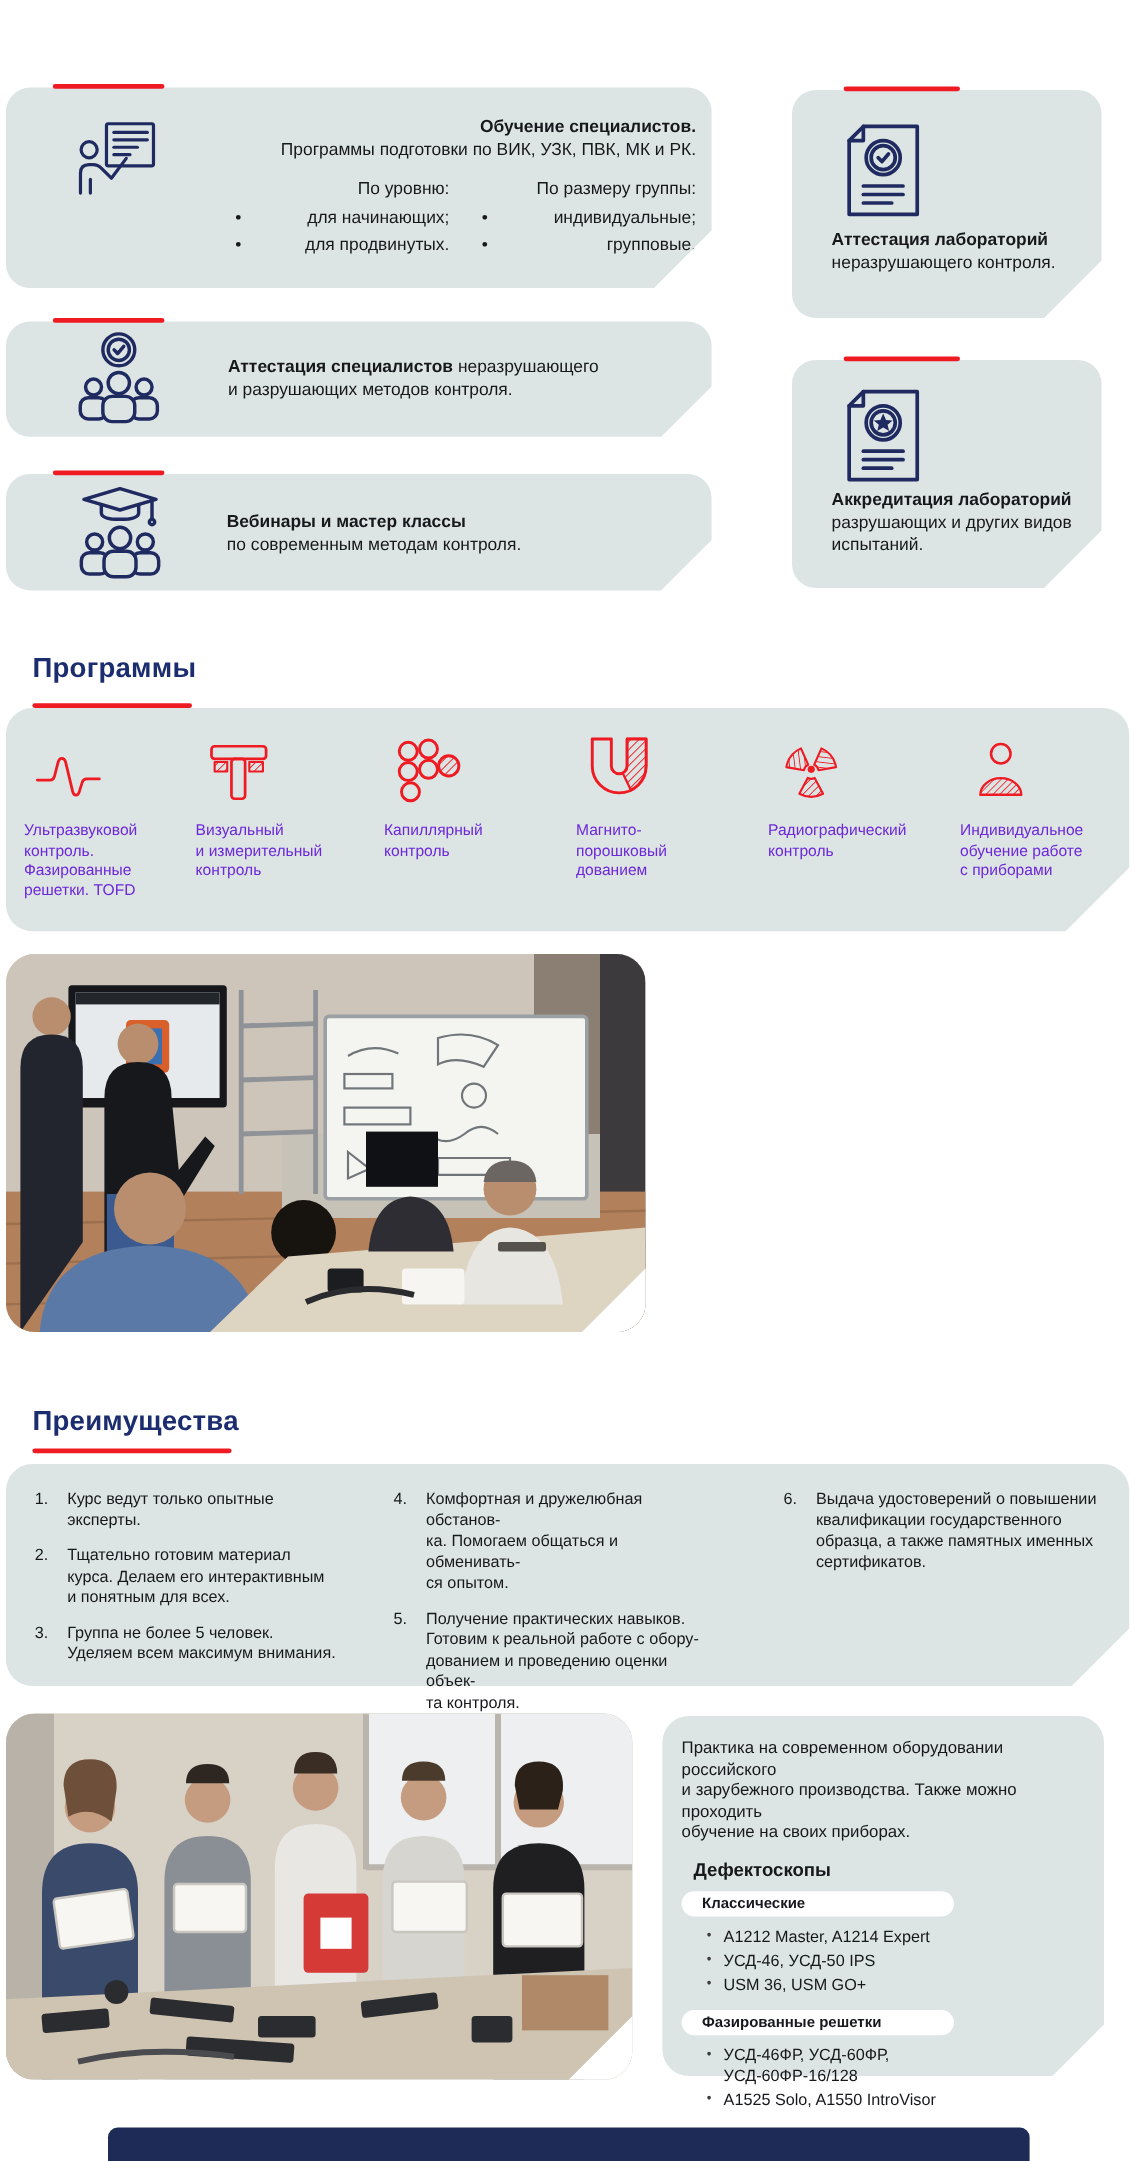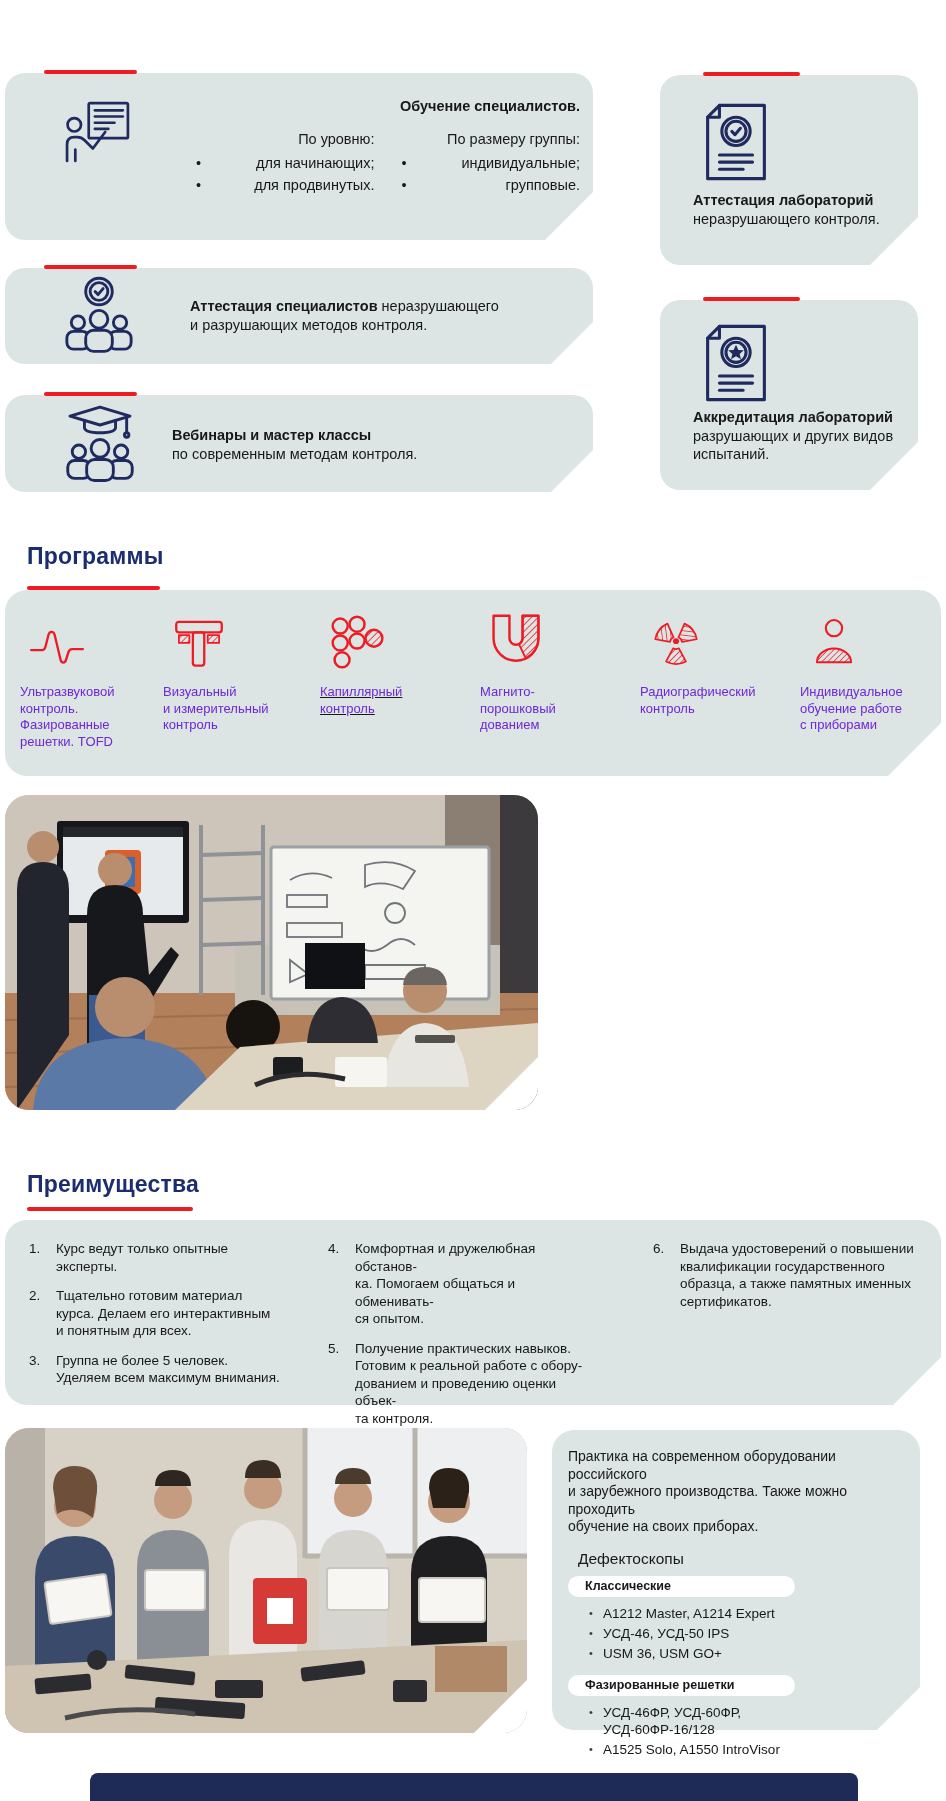--- a/index.html
+++ b/index.html
@@ -40,21 +40,21 @@
   .icon-l{left:58px;}
   .card-training .icon-box{top:26px;left:60px;}
   .card-attest-spec .icon-box{top:8px;}
   .card-webinars .icon-box{top:10px;}
   .card-lab-attest .icon-box{top:28px;left:45px;}
   .card-lab-accred .icon-box{top:24px;left:45px;}
 
   .tblock{position:absolute;font-size:14.5px;line-height:19px;}
   .card-training .tblock{left:185px;top:24px;width:390px;}
   .card-attest-spec .tblock{left:185px;top:29px;width:390px;}
-  .card-webinars .tblock{left:167px;top:31px;width:390px;}
+  .card-webinars .tblock{left:184px;top:31px;width:390px;}
   .card-lab-attest .tblock{left:33px;top:116px;width:215px;line-height:18.5px;}
   .card-lab-accred .tblock{left:33px;top:108px;width:215px;line-height:18.5px;}
 
   .cols{display:flex;margin-top:14px;gap:21px;}
   .cols .col{width:205px;}
   .blist{margin-top:3px;}
   .bullet{position:relative;padding-left:21px;line-height:22px;}
   .bullet::before{content:"•";position:absolute;left:6px;top:0;}
 
   
@@ -63,42 +63,42 @@
   .h2-adv{top:1171px;}
   .underline{position:absolute;left:27px;height:4px;background:var(--red);border-radius:2px;}
   .underline-programs{top:586px;width:133px;}
   .underline-adv{top:1207px;width:166px;}
 
   
   .card-programs{left:5px;top:590px;width:936px;height:186px;--ch:55px;border-radius:22px;}
   .prog-col{position:absolute;top:20px;width:145px;}
   .prog-col .picon{height:64px;display:flex;align-items:center;padding-left:8px;}
   .prog-label{margin-top:10px;font-size:13px;line-height:16.5px;color:#6d28d9;}
-  .pc0{left:15px;}.pc1{left:158px;}.pc2{left:315px;text-decoration:underline;}.pc3{left:475px;}.pc4{left:635px;}.pc5{left:795px;width:140px;}
+  .pc0{left:15px;}.pc1{left:158px;}.pc2{left:315px;}.pc3{left:475px;}.pc4{left:635px;}.pc5{left:795px;width:140px;}
 
   
   .photo{position:absolute;border-radius:24px;overflow:hidden;background:#cfc8bd;}
   .photo svg{display:block;}
   .photo1{left:5px;top:795px;width:533px;height:315px;--ch:55px;border-radius:24px;}
   .photo2{left:5px;top:1428px;width:522px;height:305px;--ch:55px;}
   .photo.chamfer::after{z-index:5;}
 
   
   .card-adv{left:5px;top:1220px;width:936px;height:185px;--ch:50px;border-radius:22px;}
   .adv-col{position:absolute;top:20px;}
   .ac0{left:24px;width:290px;}
   .ac1{left:323px;width:255px;}
   .ac2{left:648px;width:265px;}
   .adv-item{display:flex;gap:9px;margin-bottom:12px;font-size:13.5px;line-height:17.5px;}
   .adv-num{min-width:18px;}
 
   
   .card-practice{left:552px;top:1430px;width:368px;height:300px;--ch:45px;border-radius:22px;padding:18px 20px 0 16px;}
   .practice-intro{font-size:14px;line-height:17.5px;}
-  .devices-h{margin:14px 0 0 10px;font-size:15.5px;font-weight:normal;}
+  .devices-h{margin:14px 0 0 10px;font-size:15.5px;font-weight:bold;}
   .pill{margin-top:8px;width:227px;background:#fff;border-radius:11px;padding:3px 0 4px 17px;font-size:12.5px;font-weight:bold;}
   .dev-list{margin:8px 0 0 18px;}
   .dev-item{position:relative;padding-left:17px;font-size:13.5px;line-height:17px;margin-bottom:3px;}
   .dev-item::before{content:"•";position:absolute;left:3px;top:0;font-size:11px;line-height:17px;color:#3a3a3a;}
   .group2{margin-top:13px;}
 
   
   .footer-bar{position:absolute;left:90px;top:1773px;width:768px;height:28px;background:var(--footer-navy);border-radius:8px 8px 0 0;}
 
   
@@ -122,20 +122,21 @@
           <line x1="29" y1="15" x2="56" y2="15"></line>
           <line x1="29" y1="21" x2="48" y2="21"></line>
           <line x1="29" y1="27" x2="42" y2="27"></line>
           <circle cx="9" cy="23" r="6.5"></circle>
           <path d="M2,58 V42 q0,-7 7,-7 h3 q4,0 7,3 l8,8 12,-16"></path>
           <line x1="10" y1="58" x2="10" y2="47"></line>
         </svg>
       </span>
       <div class="tblock">
         <b>Обучение специалистов.</b>
+        <div>Программы подготовки по ВИК, УЗК, ПВК, МК и РК.</div>
         <div class="cols">
           <div class="col">
             <div>По уровню:</div>
             <div class="blist">
               <div class="bullet">для начинающих;</div>
               <div class="bullet">для продвинутых.</div>
             </div>
           </div>
           <div class="col">
             <div>По размеру группы:</div>

